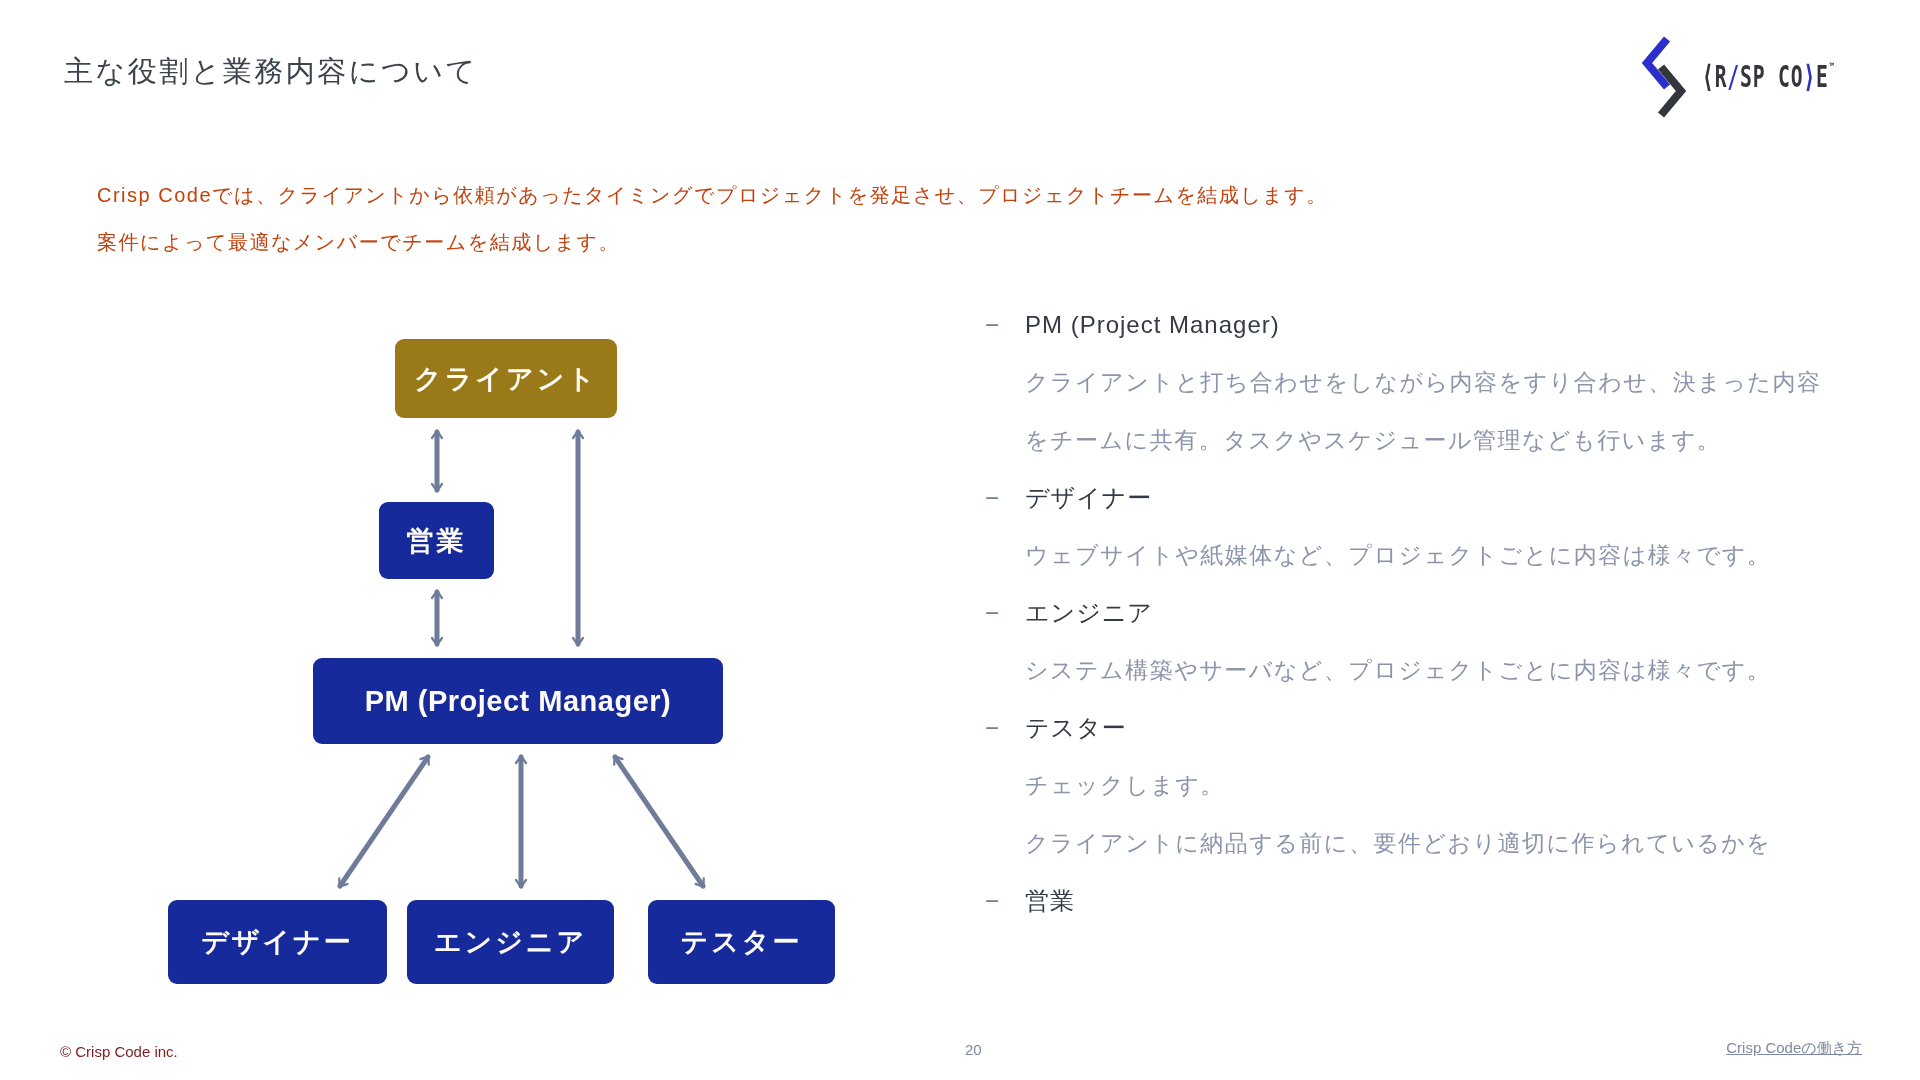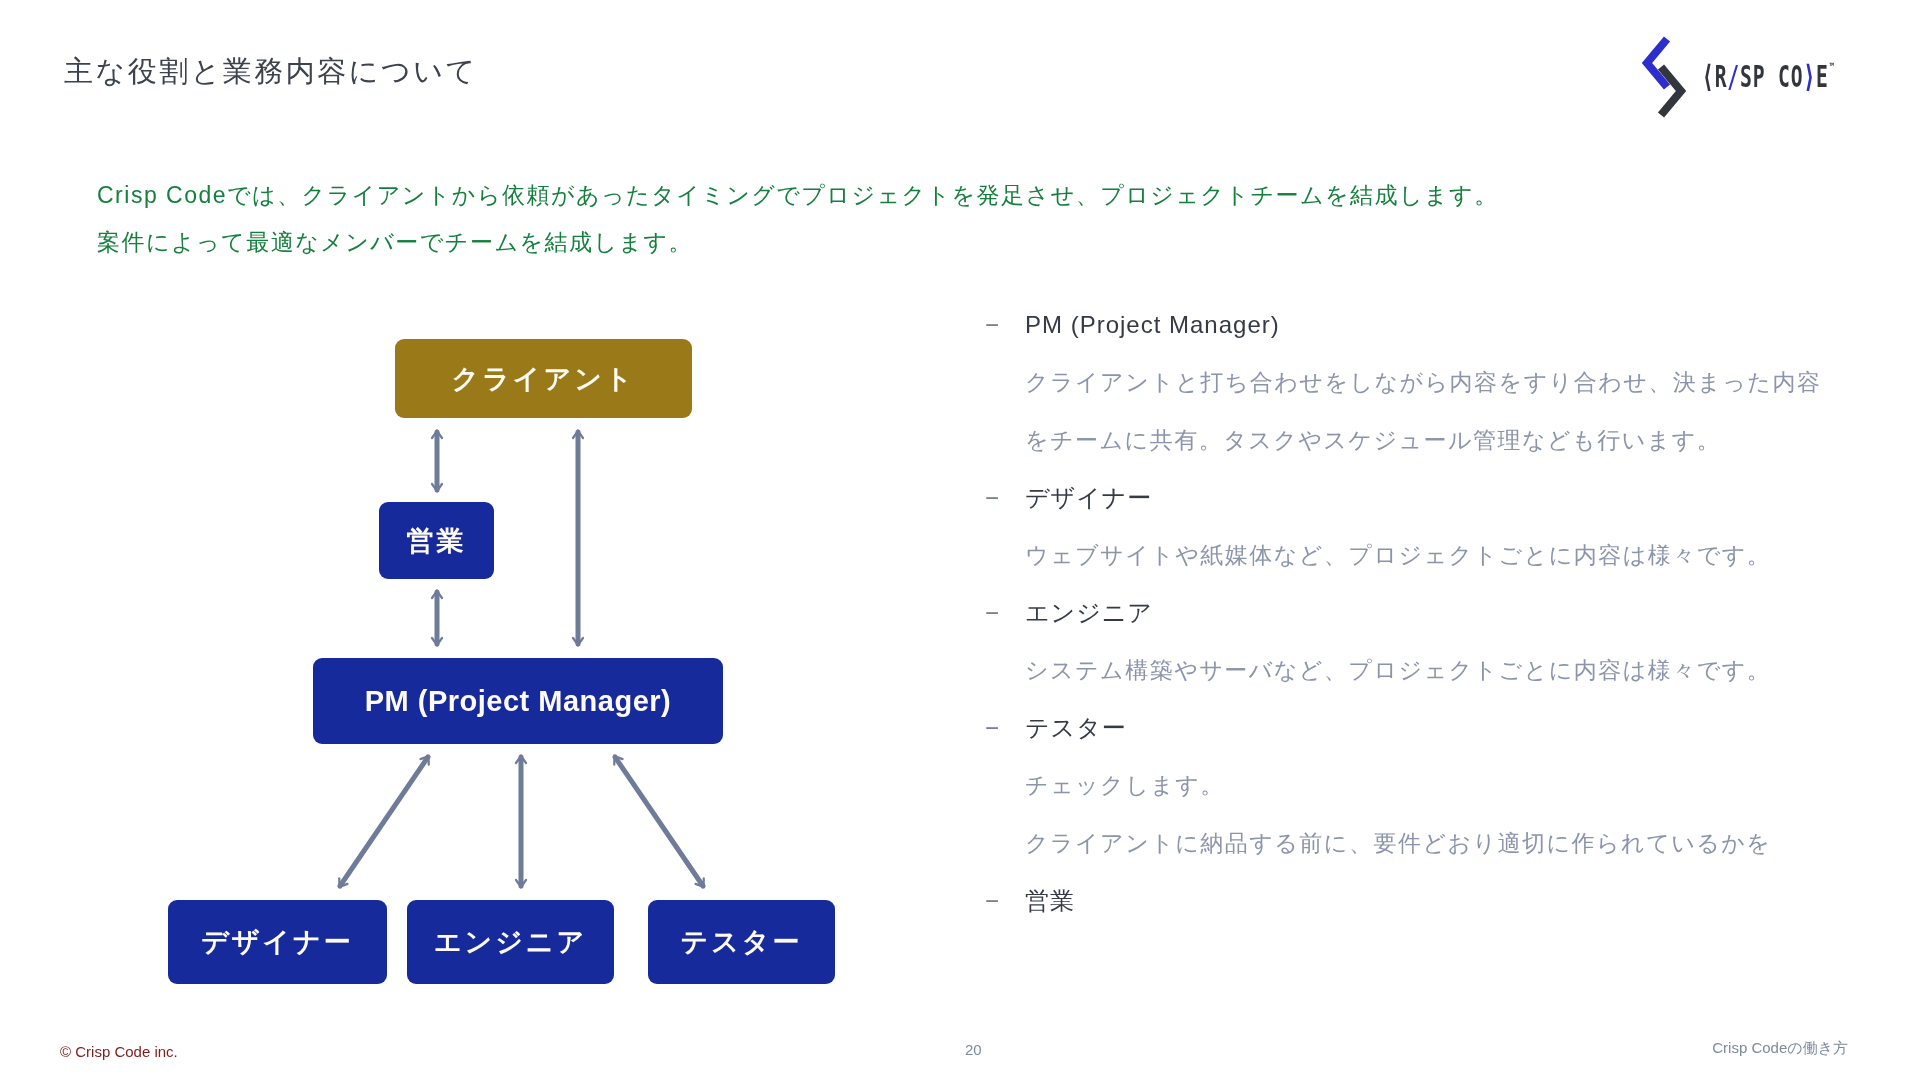--- a/index.html
+++ b/index.html
@@ -27,51 +27,51 @@
     font-size: 24px; font-weight: 700; color: #33363c;
     transform: scale(0.82, 1.28); transform-origin: left center;
     letter-spacing: 1px; white-space: nowrap;
   }
   .logo-word .blue { color: #2d2ecc; }
   .logo-word .tm { font-size: 9px; margin-top: 1px; margin-left: 1px; }
 
   
   .intro {
     position: absolute; left: 97px; top: 172px;
-    font-size: 23px; color: #15803d; letter-spacing: 1.5px;
+    font-size: 20px; color: #c2410c; letter-spacing: 1.5px;
   }
   .intro div { height: 47px; line-height: 47px; }
 
   
   .diagram { position: absolute; left: 0; top: 0; width: 960px; height: 1080px; }
   .diagram svg.arrows { position: absolute; left: 0; top: 0; }
   .dnode {
     position: absolute; display: flex; align-items: center; justify-content: center;
     border-radius: 9px; color: #fdfbf4; font-weight: 700; letter-spacing: 3px;
   }
   .box-gold { background: #9a7a18; }
   .box-navy { background: #162a9b; }
-  .node-client   { left: 395px; top: 339px; width: 297px; height: 79px; font-size: 27px; }
+  .node-client   { left: 395px; top: 339px; width: 222px; height: 79px; font-size: 27px; }
   .node-sales    { left: 379px; top: 502px; width: 115px; height: 77px; font-size: 27px; }
   .node-pm       { left: 313px; top: 658px; width: 410px; height: 86px; font-size: 29px; letter-spacing: 0.5px; }
   .node-designer { left: 168px; top: 900px; width: 219px; height: 84px; font-size: 27px; }
   .node-engineer { left: 407px; top: 900px; width: 207px; height: 84px; font-size: 27px; }
   .node-tester   { left: 648px; top: 900px; width: 187px; height: 84px; font-size: 27px; }
 
   
   .roles { position: absolute; left: 985px; top: 296px; width: 880px; }
   .role-head { display: flex; align-items: flex-start; }
   .role-bullet { width: 40px; color: #6f7a92; font-size: 24px; line-height: 57px; }
   .role-name { color: #343b46; font-size: 24px; line-height: 57px; letter-spacing: 1px; }
   .role-desc { padding-left: 40px; color: #8b94ab; font-size: 23px; line-height: 58px; letter-spacing: 1.5px; }
 
   
   .footer-left  { position: absolute; left: 60px;  bottom: 20px; font-size: 15px; color: #7f1d1d; }
   .footer-page  { position: absolute; left: 965px; bottom: 22px; font-size: 15px; color: #7e89a1; }
-  .footer-right { position: absolute; right: 72px; bottom: 22px; font-size: 15px; color: #7e89a1; }
+  .footer-right { position: absolute; right: 58px; bottom: 22px; font-size: 15px; color: #7e89a1; text-decoration: underline; }
 </style>
 </head>
 <body>
 
 <div class="slide">
 
   <h1 class="page-title">主な役割と業務内容について</h1>
 
   <div class="logo">
     <svg class="logo-mark" width="48" height="86" viewBox="0 0 48 86">

